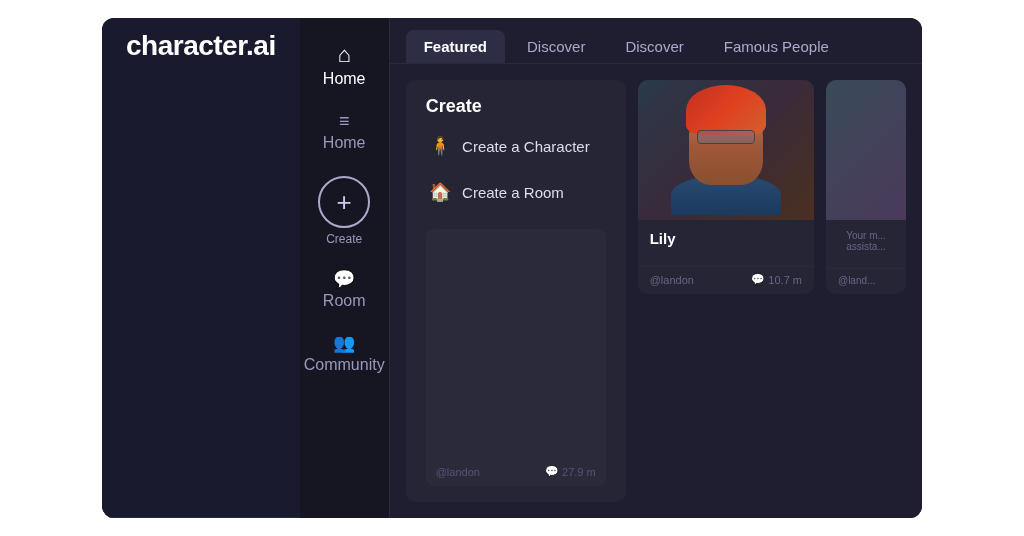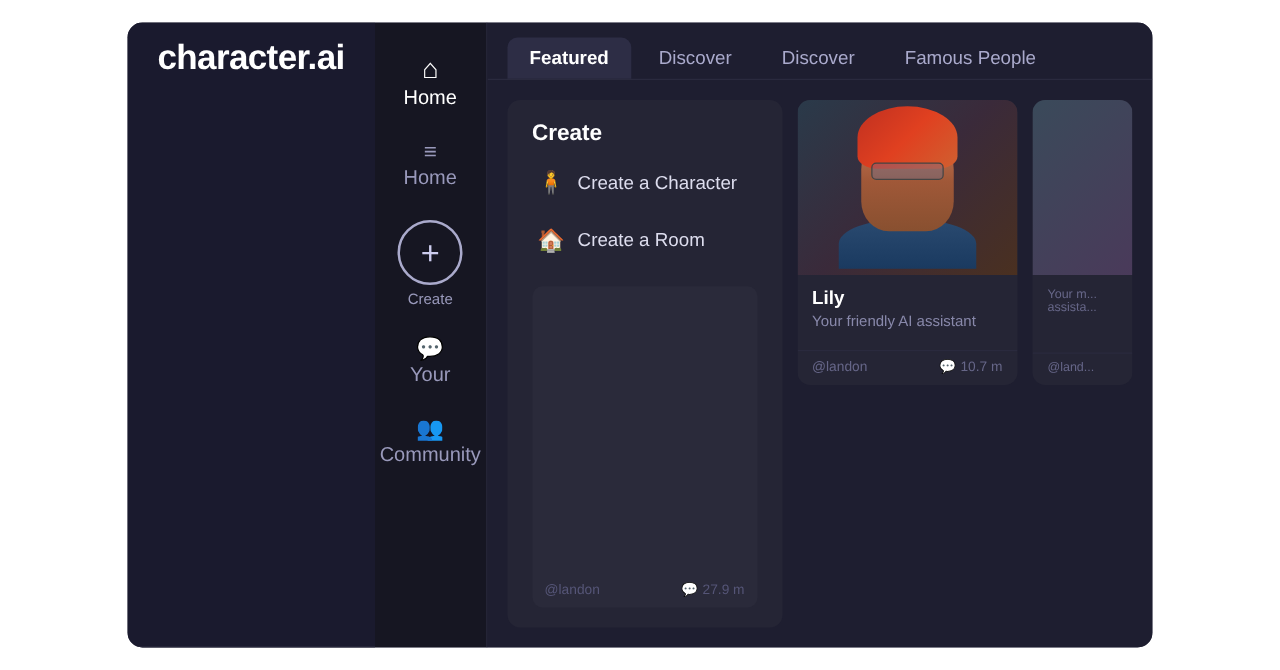--- a/index.html
+++ b/index.html
@@ -359,21 +359,21 @@
 
         <div class="create-wrapper" style="margin: 6px 0;">
           <div class="create-circle">
             <span>+</span>
           </div>
           <span class="create-label">Create</span>
         </div>
 
         <div class="sidebar-item">
           <span class="icon" style="font-size:18px;">💬</span>
-          <span class="label">Your</span>
+          <span class="label">Room</span>
         </div>
 
         <div class="sidebar-item">
           <span class="icon" style="font-size:18px;">👥</span>
           <span class="label">Community</span>
         </div>
       </div>
 
       <div class="content">
 
@@ -420,32 +420,31 @@
                     <div style="position:relative; width:90px; height:130px; display:flex; align-items:flex-end; justify-content:center;">
                       <div style="position:absolute; top:0; left:5px; right:5px; height:50px; background:linear-gradient(135deg,#c03020,#e04020,#d06030); border-radius:50% 50% 20% 20%; z-index:3;"></div>
                       <div style="position:absolute; top:20px; left:8px; width:74px; height:80px; background:linear-gradient(180deg,#c87858,#a05838,#885030); border-radius:38% 38% 30% 30%; z-index:2;"></div>
                       <div style="position:absolute; top:45px; left:16px; right:16px; height:14px; background:rgba(80,120,180,0.3); border:1.5px solid #444; border-radius:4px; z-index:4;"></div>
                       <div style="position:absolute; bottom:0; left:50%; transform:translateX(-50%); width:110px; height:40px; background:linear-gradient(180deg,#2a4a70,#1a3a60); border-radius:50% 50% 0 0; z-index:1;"></div>
                     </div>
                   </div>
                 </div>
                 <div class="card-info">
                   <div class="card-name">Lily</div>
-                  <div class="card-desc">Your friendly AI assistant</div>
                 </div>
                 <div class="card-footer">
                   <span class="card-author">@landon</span>
                   <span class="card-stats">
                     <span>💬</span>
                     <span>10.7 m</span>
                   </span>
                 </div>
               </div>
 
-              <div class="card" style="max-width:80px; overflow:hidden;">
+              <div class="card" style="max-width:80px; overflow:hidden;text-align:center;">
                 <div class="card-image" style="height:140px; background:linear-gradient(135deg,#3a4a5a,#4a3a5a);"></div>
                 <div class="card-info">
                   <div class="card-desc" style="font-size:10px; color:#666688;">Your m... assista...</div>
                 </div>
                 <div class="card-footer">
                   <span class="card-author" style="font-size:10px;">@land...</span>
                 </div>
               </div>
             </div>
           </div>

